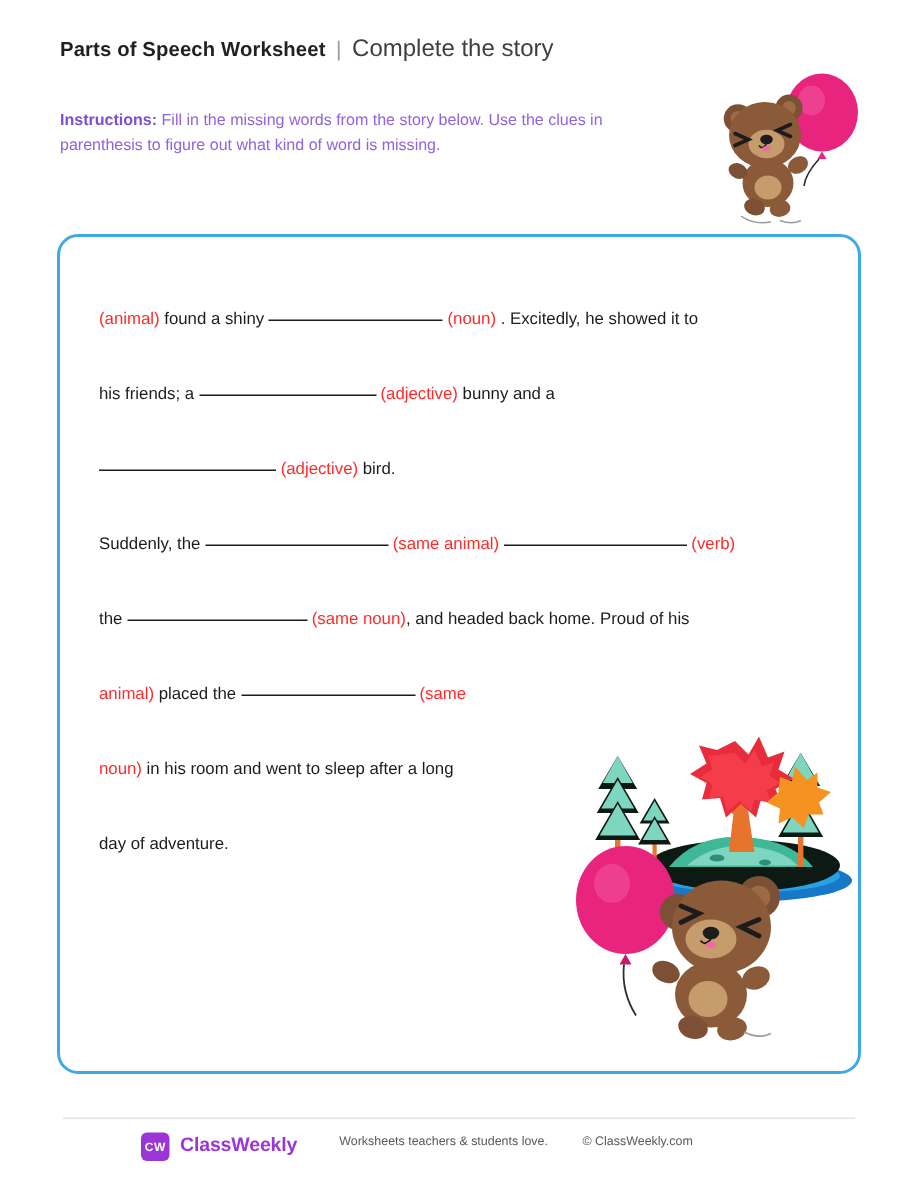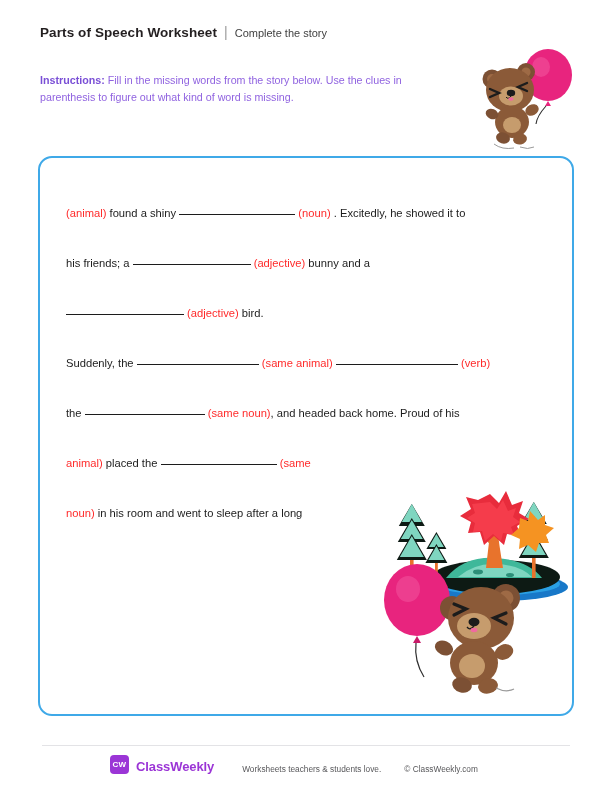--- a/index.html
+++ b/index.html
@@ -13,21 +13,21 @@
 
   
   .header { position: absolute; left: 40px; top: 24px; width: 420px; }
   .title-row { display: flex; align-items: baseline; white-space: nowrap; }
   .title-main {
     font-size: 13.5px; font-weight: bold; color: #231f20; letter-spacing: .1px;
   }
   .title-sep {
     font-size: 14px; color: #9a9a9a; margin: 0 7px; font-weight: 300;
   }
-  .title-sub { font-size: 11px; color: #3f3f3f; }
+  .title-sub { font-size: 16px; color: #3f3f3f; }
 
   .instructions {
     position: absolute; left: 40px; top: 72px; width: 372px;
     font-size: 10.7px; line-height: 1.62; color: #9063e0;
   }
   .instructions b { font-weight: bold; color: #7a4fd6; }
 
   
   .story-box {
     position: absolute; left: 38px; top: 156px;
@@ -52,22 +52,22 @@
   .art { position: absolute; }
   .bear-top { left: 470px; top: 48px; width: 114px; height: 105px; }
   .scene-bottom { left: 378px; top: 480px; width: 196px; height: 215px; }
 
   
   .footer-rule {
     position: absolute; left: 42px; top: 745px; width: 528px;
     height: 1px; background: #e3e3e6;
   }
   .footer {
-    position: absolute; left: 110px; top: 755px;
-    display: flex; align-items: flex-end;
+    position: absolute; left: 94px; top: 755px;
+    display: flex; align-items: flex-start;
   }
   .logo-badge {
     width: 19px; height: 19px; border-radius: 4px;
     background: #9b35d6;
     display: flex; align-items: center; justify-content: center;
     font-size: 8px; font-weight: bold; color: #fff; letter-spacing: .3px;
   }
   .logo-word {
     margin-left: 7px; font-size: 13px; font-weight: bold; color: #9b35d6;
     letter-spacing: -.1px;
@@ -163,20 +163,23 @@
 
       <p>
         <span class="hint">animal)</span><span> placed the </span><span class="blank" style="width:116px"></span>
         <span class="hint">(same</span>
       </p>
 
       <p>
         <span class="hint">noun)</span><span> in his room and went to sleep after a long</span>
       </p>
 
+      <p>
+        <span>day of adventure.</span>
+      </p>
 
     </div>
   </div>
 
   <svg class="art scene-bottom" viewBox="0 0 196 215">
 
     <g>
 
       <ellipse cx="120" cy="107" rx="70" ry="14" fill="#1878c8"></ellipse>
       <ellipse cx="120" cy="104" rx="62" ry="11" fill="#2aa0e4"></ellipse>

